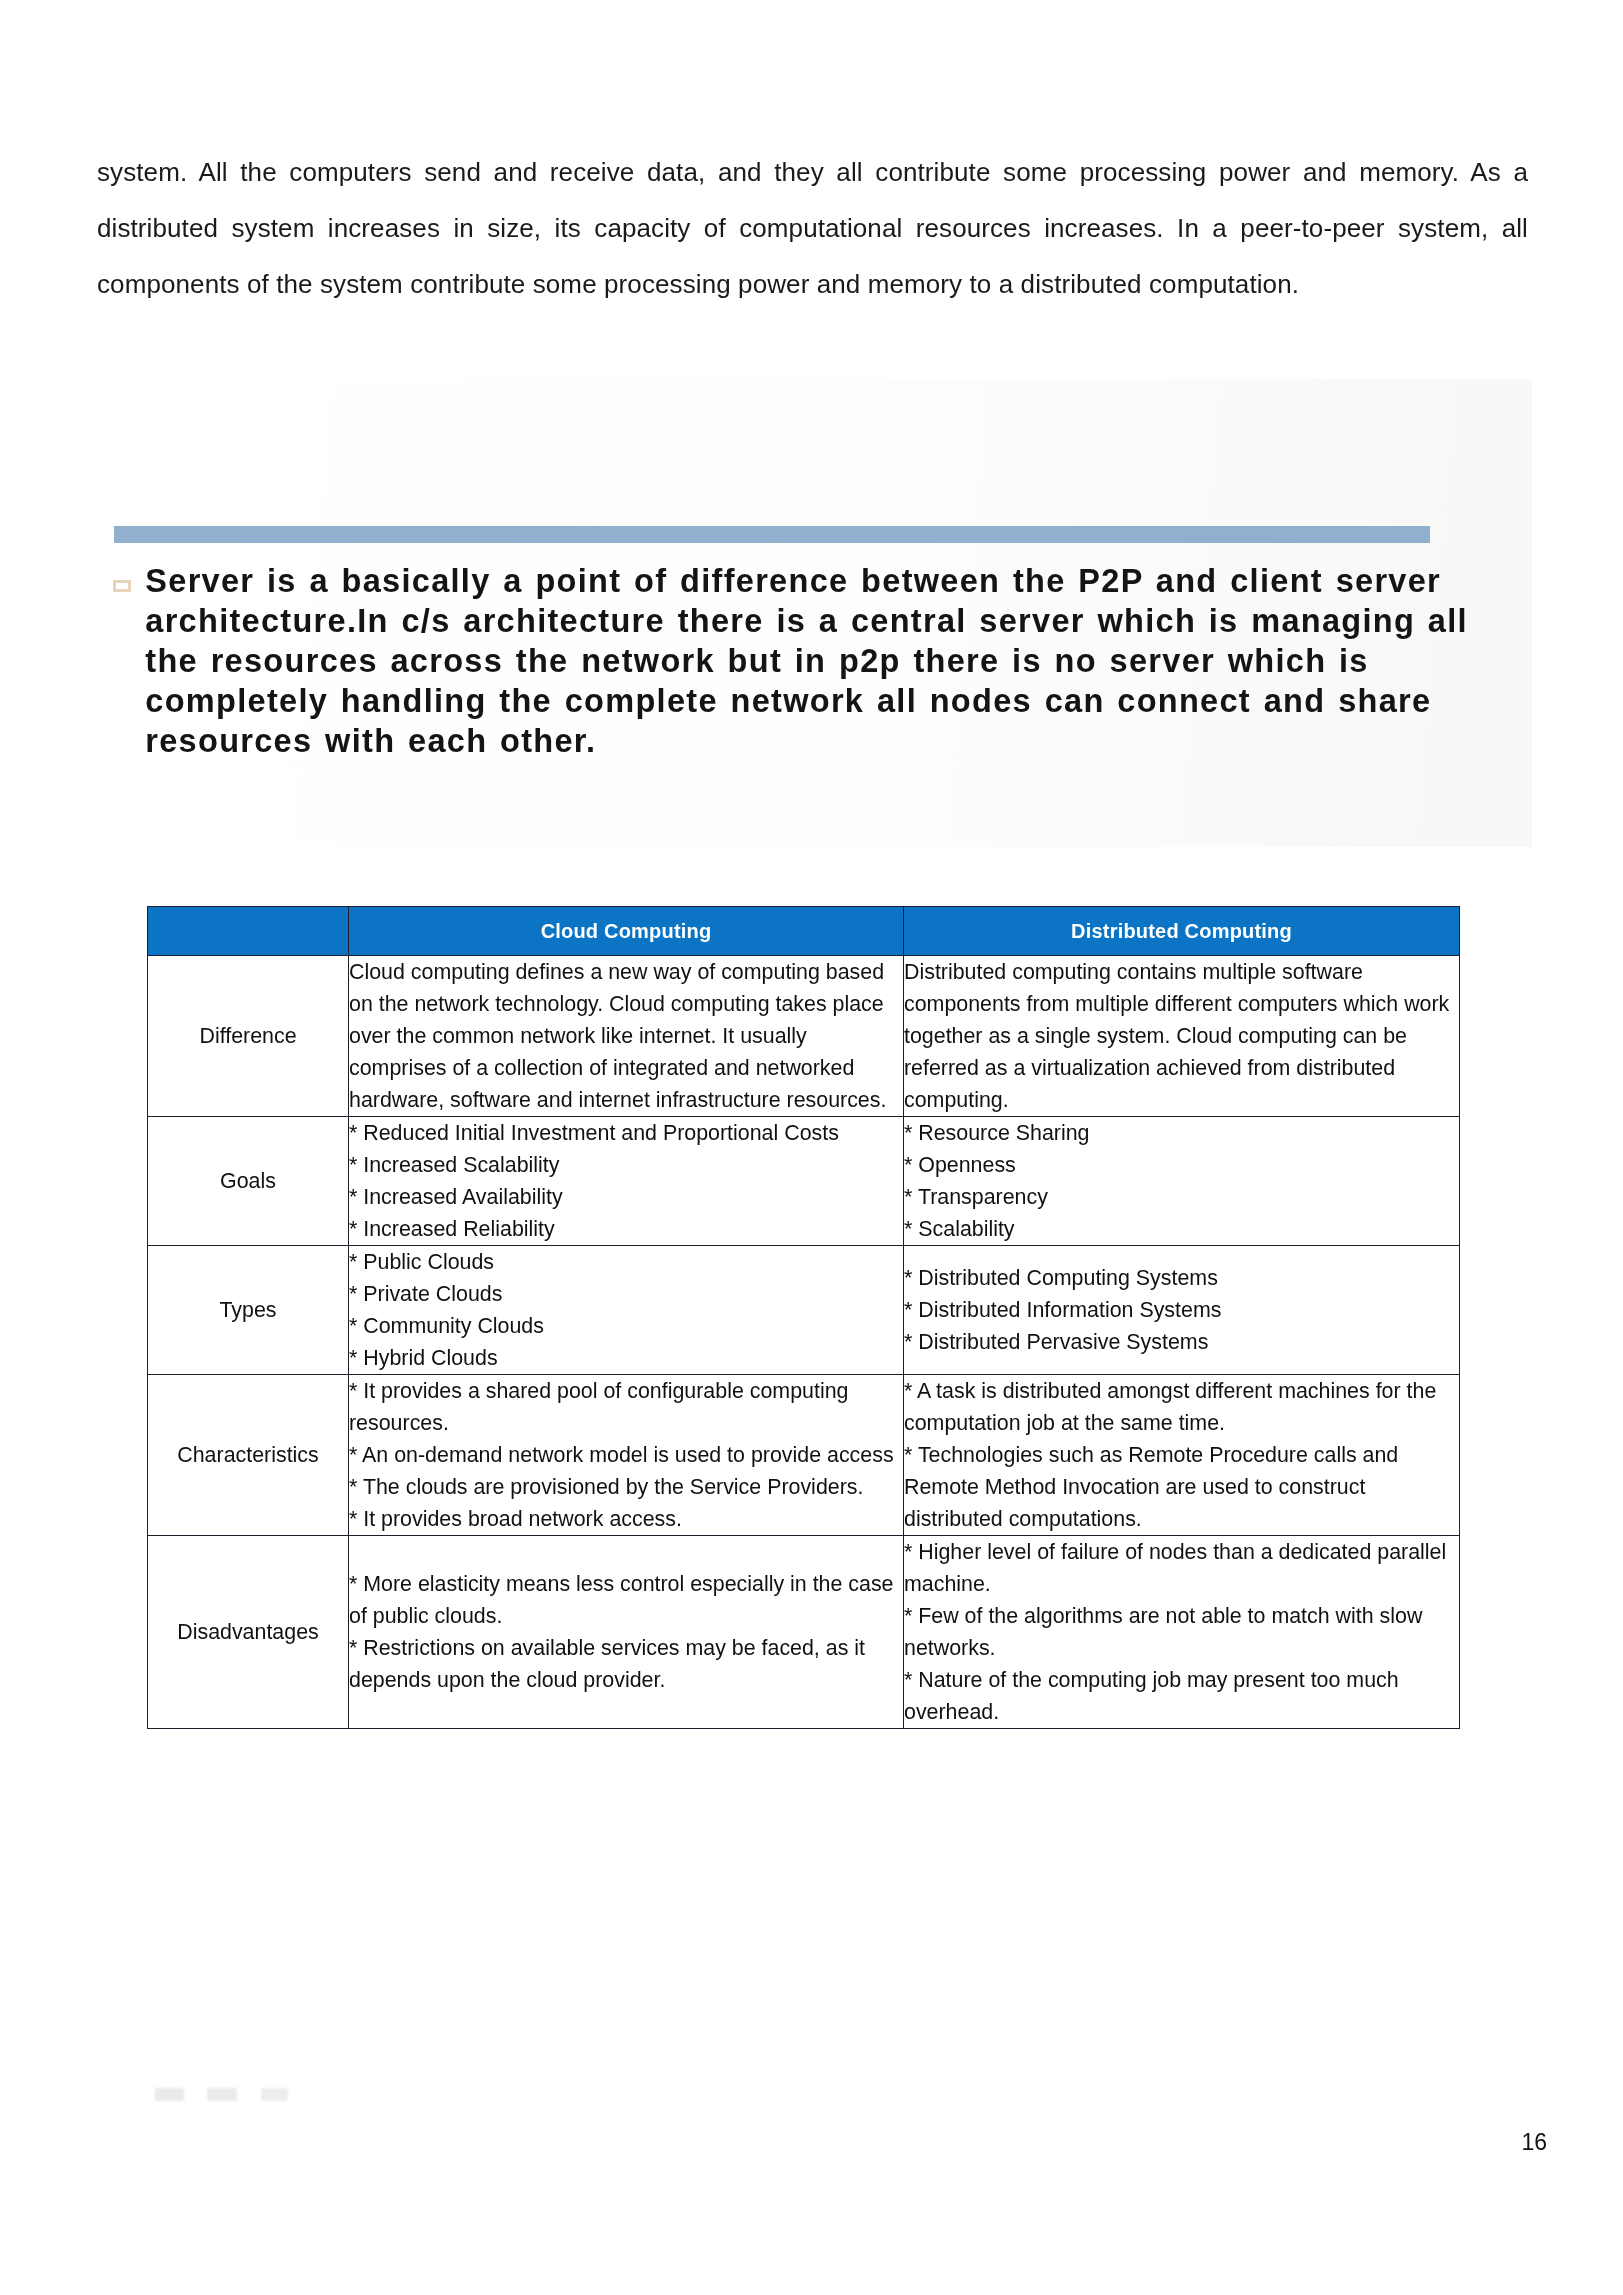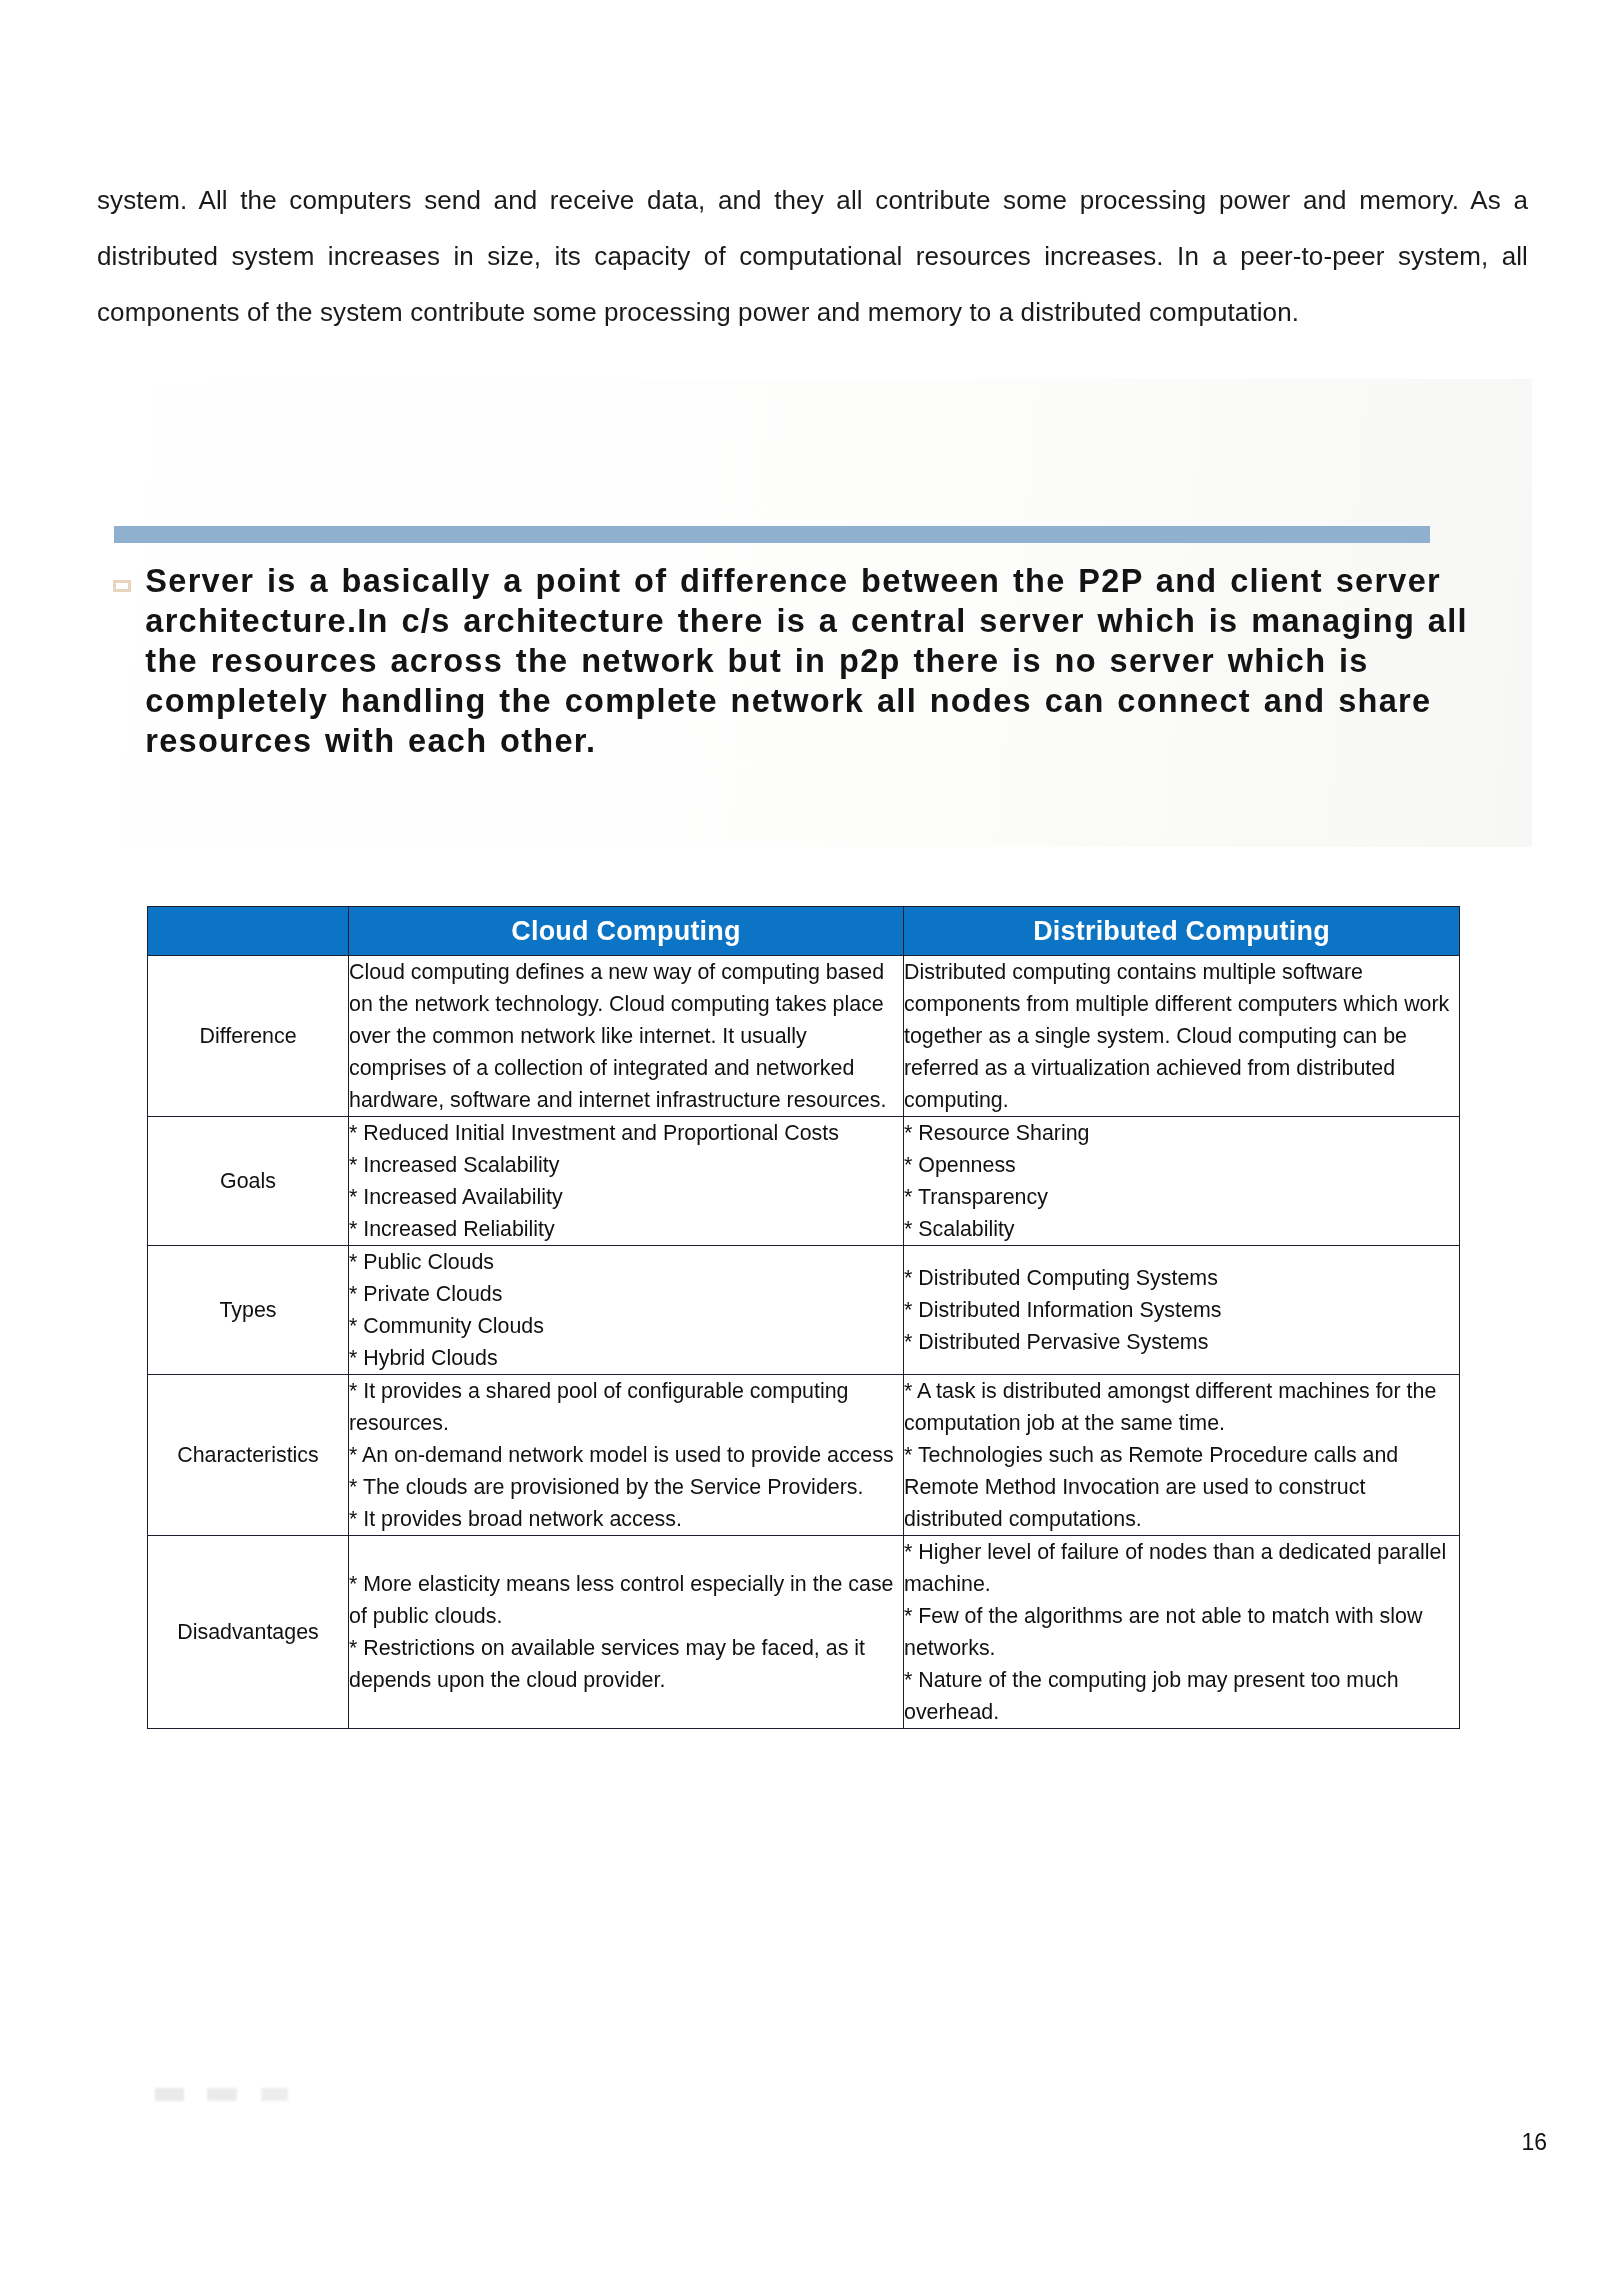--- a/index.html
+++ b/index.html
@@ -19,21 +19,21 @@
   .page {
     position: absolute;
     inset: 0;
     background: #ffffff;
   }
 
   
   .para-block {
     position: absolute;
     left: 97px;
-    top: 172px;
+    top: 144px;
     width: 1431px;
   }
   .para {
     margin: 0;
     font-size: 26px;
     line-height: 56px;
     text-align: justify;
     text-justify: inter-word;
     color: #1a1a1a;
     letter-spacing: 0.1px;
@@ -111,21 +111,21 @@
     background: #ffffff;
   }
   table.cmp th, table.cmp td {
     border: 1.6px solid #1d1d2b;
     vertical-align: middle;
     padding: 0;
   }
   table.cmp thead th {
     background: #0b74c4;
     color: #ffffff;
-    font-size: 27px;
+    font-size: 20px;
     font-weight: 700;
     text-align: center;
     height: 48px;
     letter-spacing: 0.2px;
   }
   col.c-label { width: 201px; }
   col.c-cloud { width: 555px; }
   col.c-dist  { width: 556px; }
 
   td.rowlabel {

